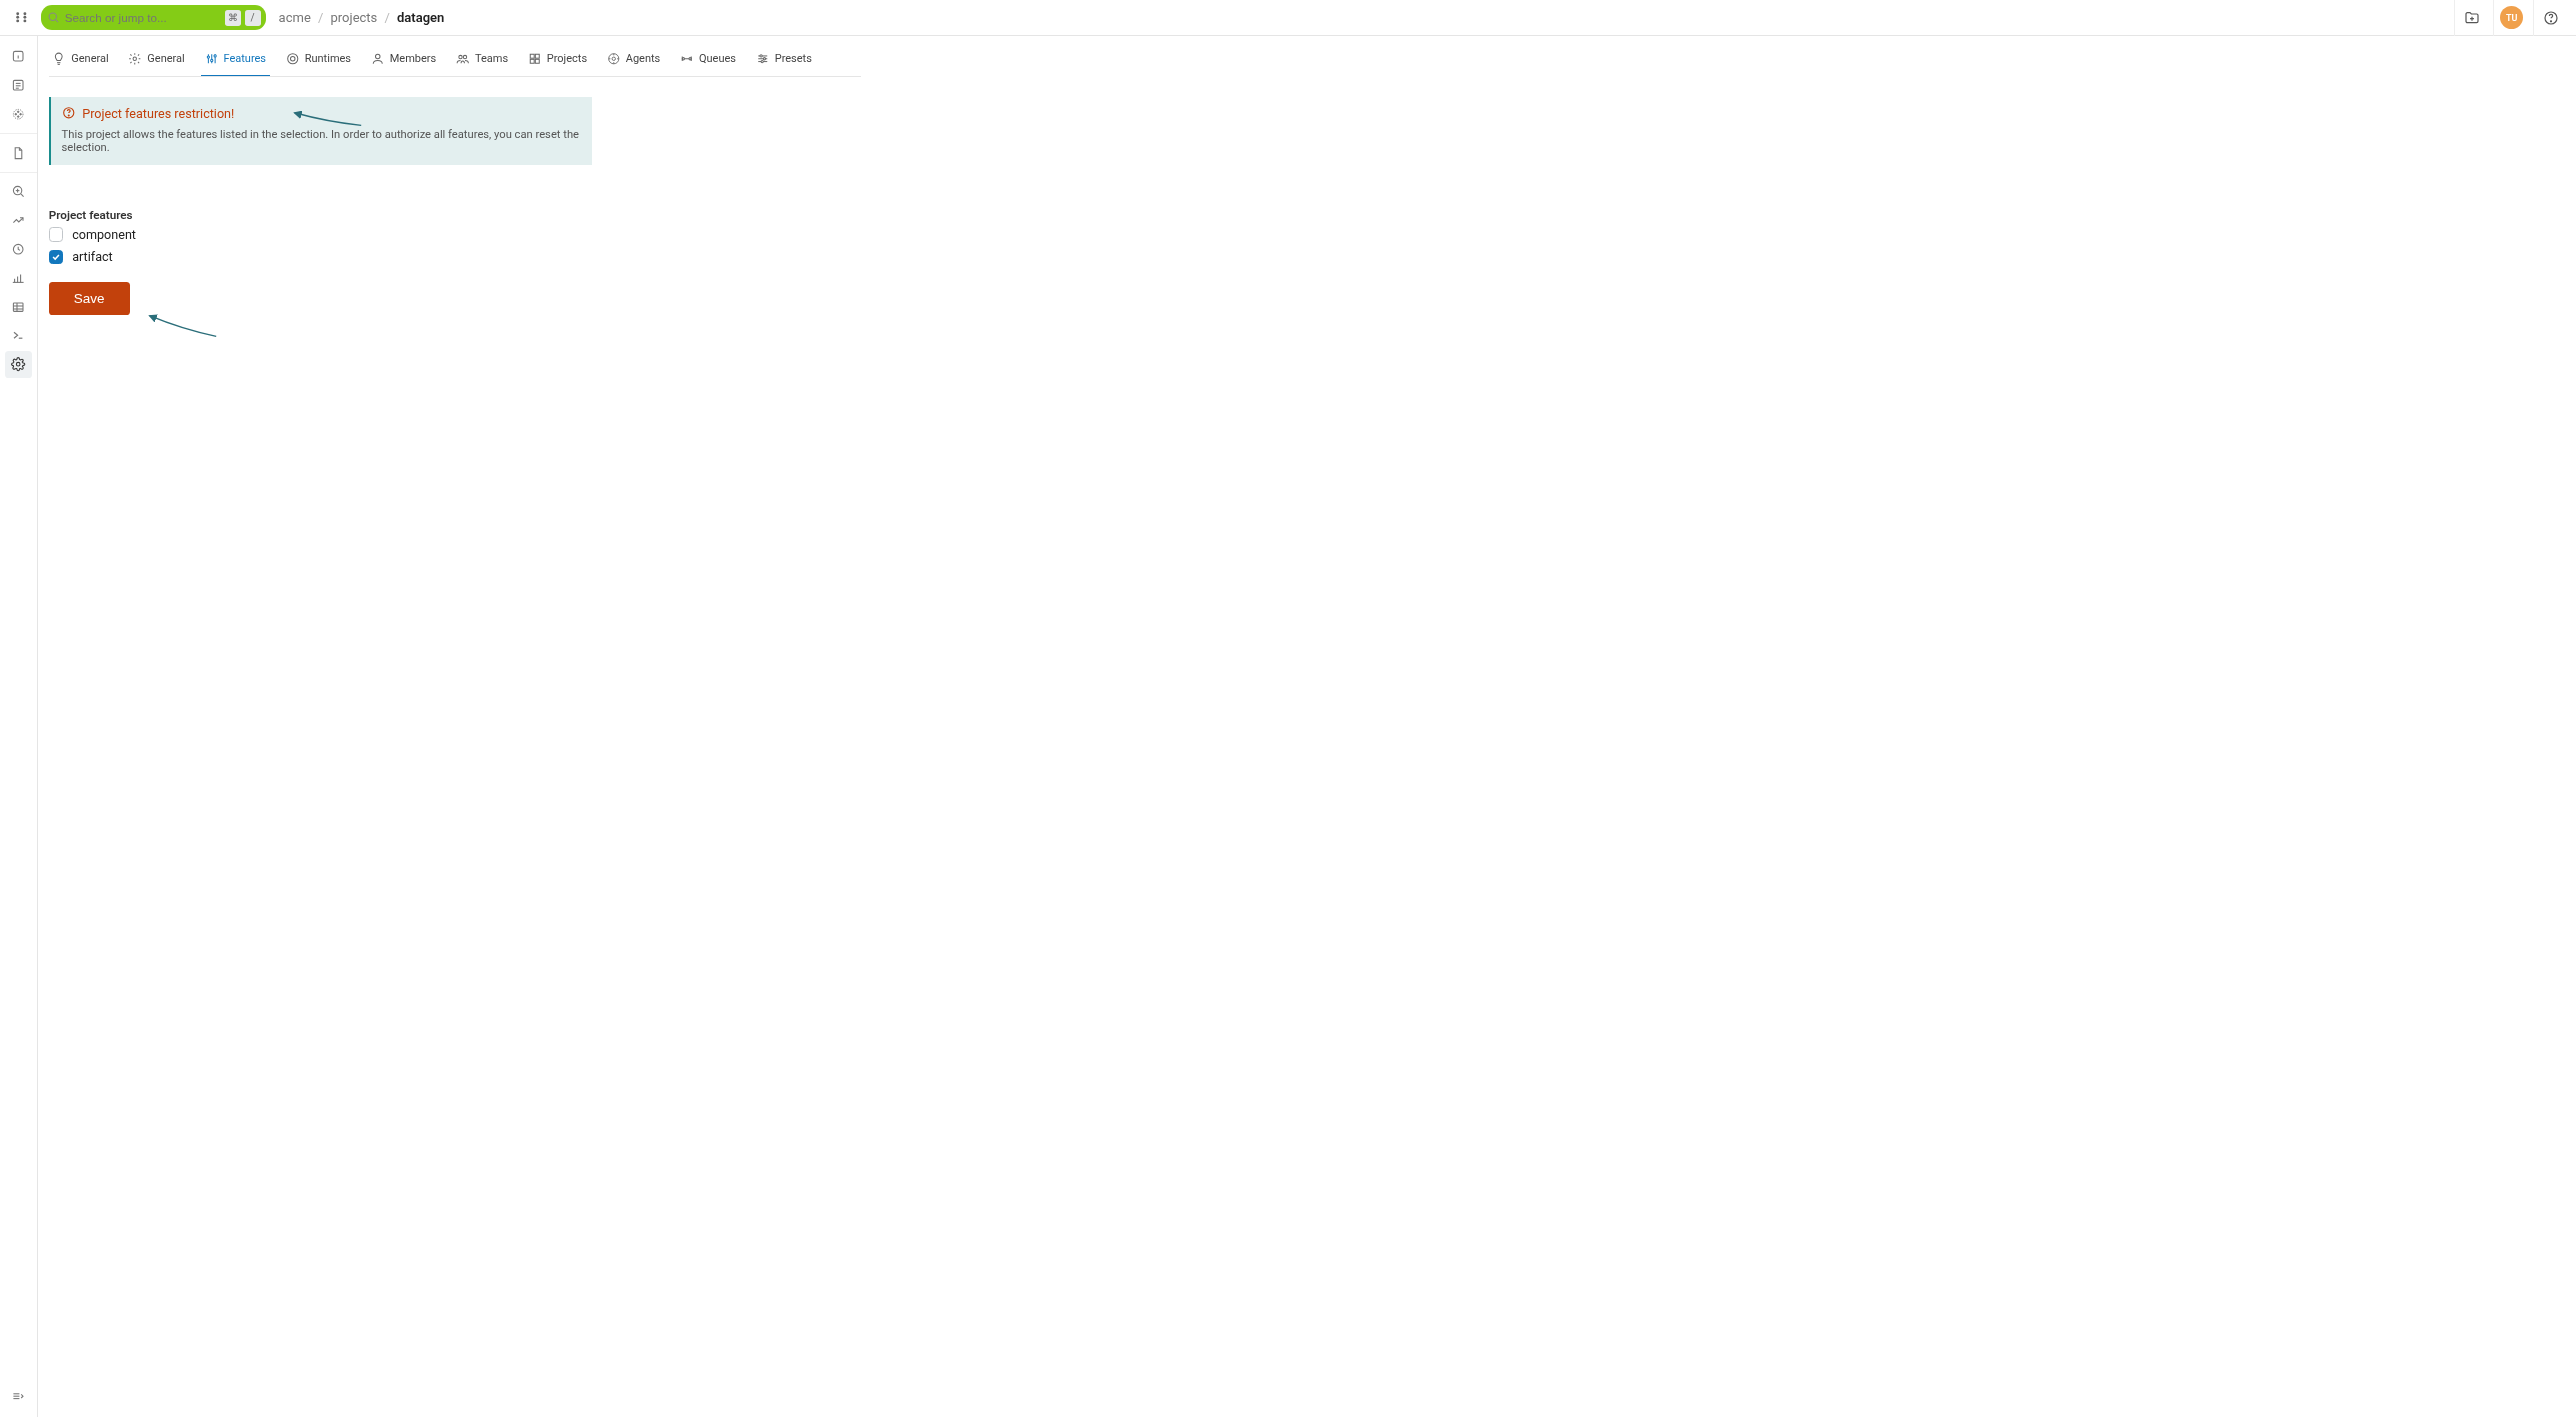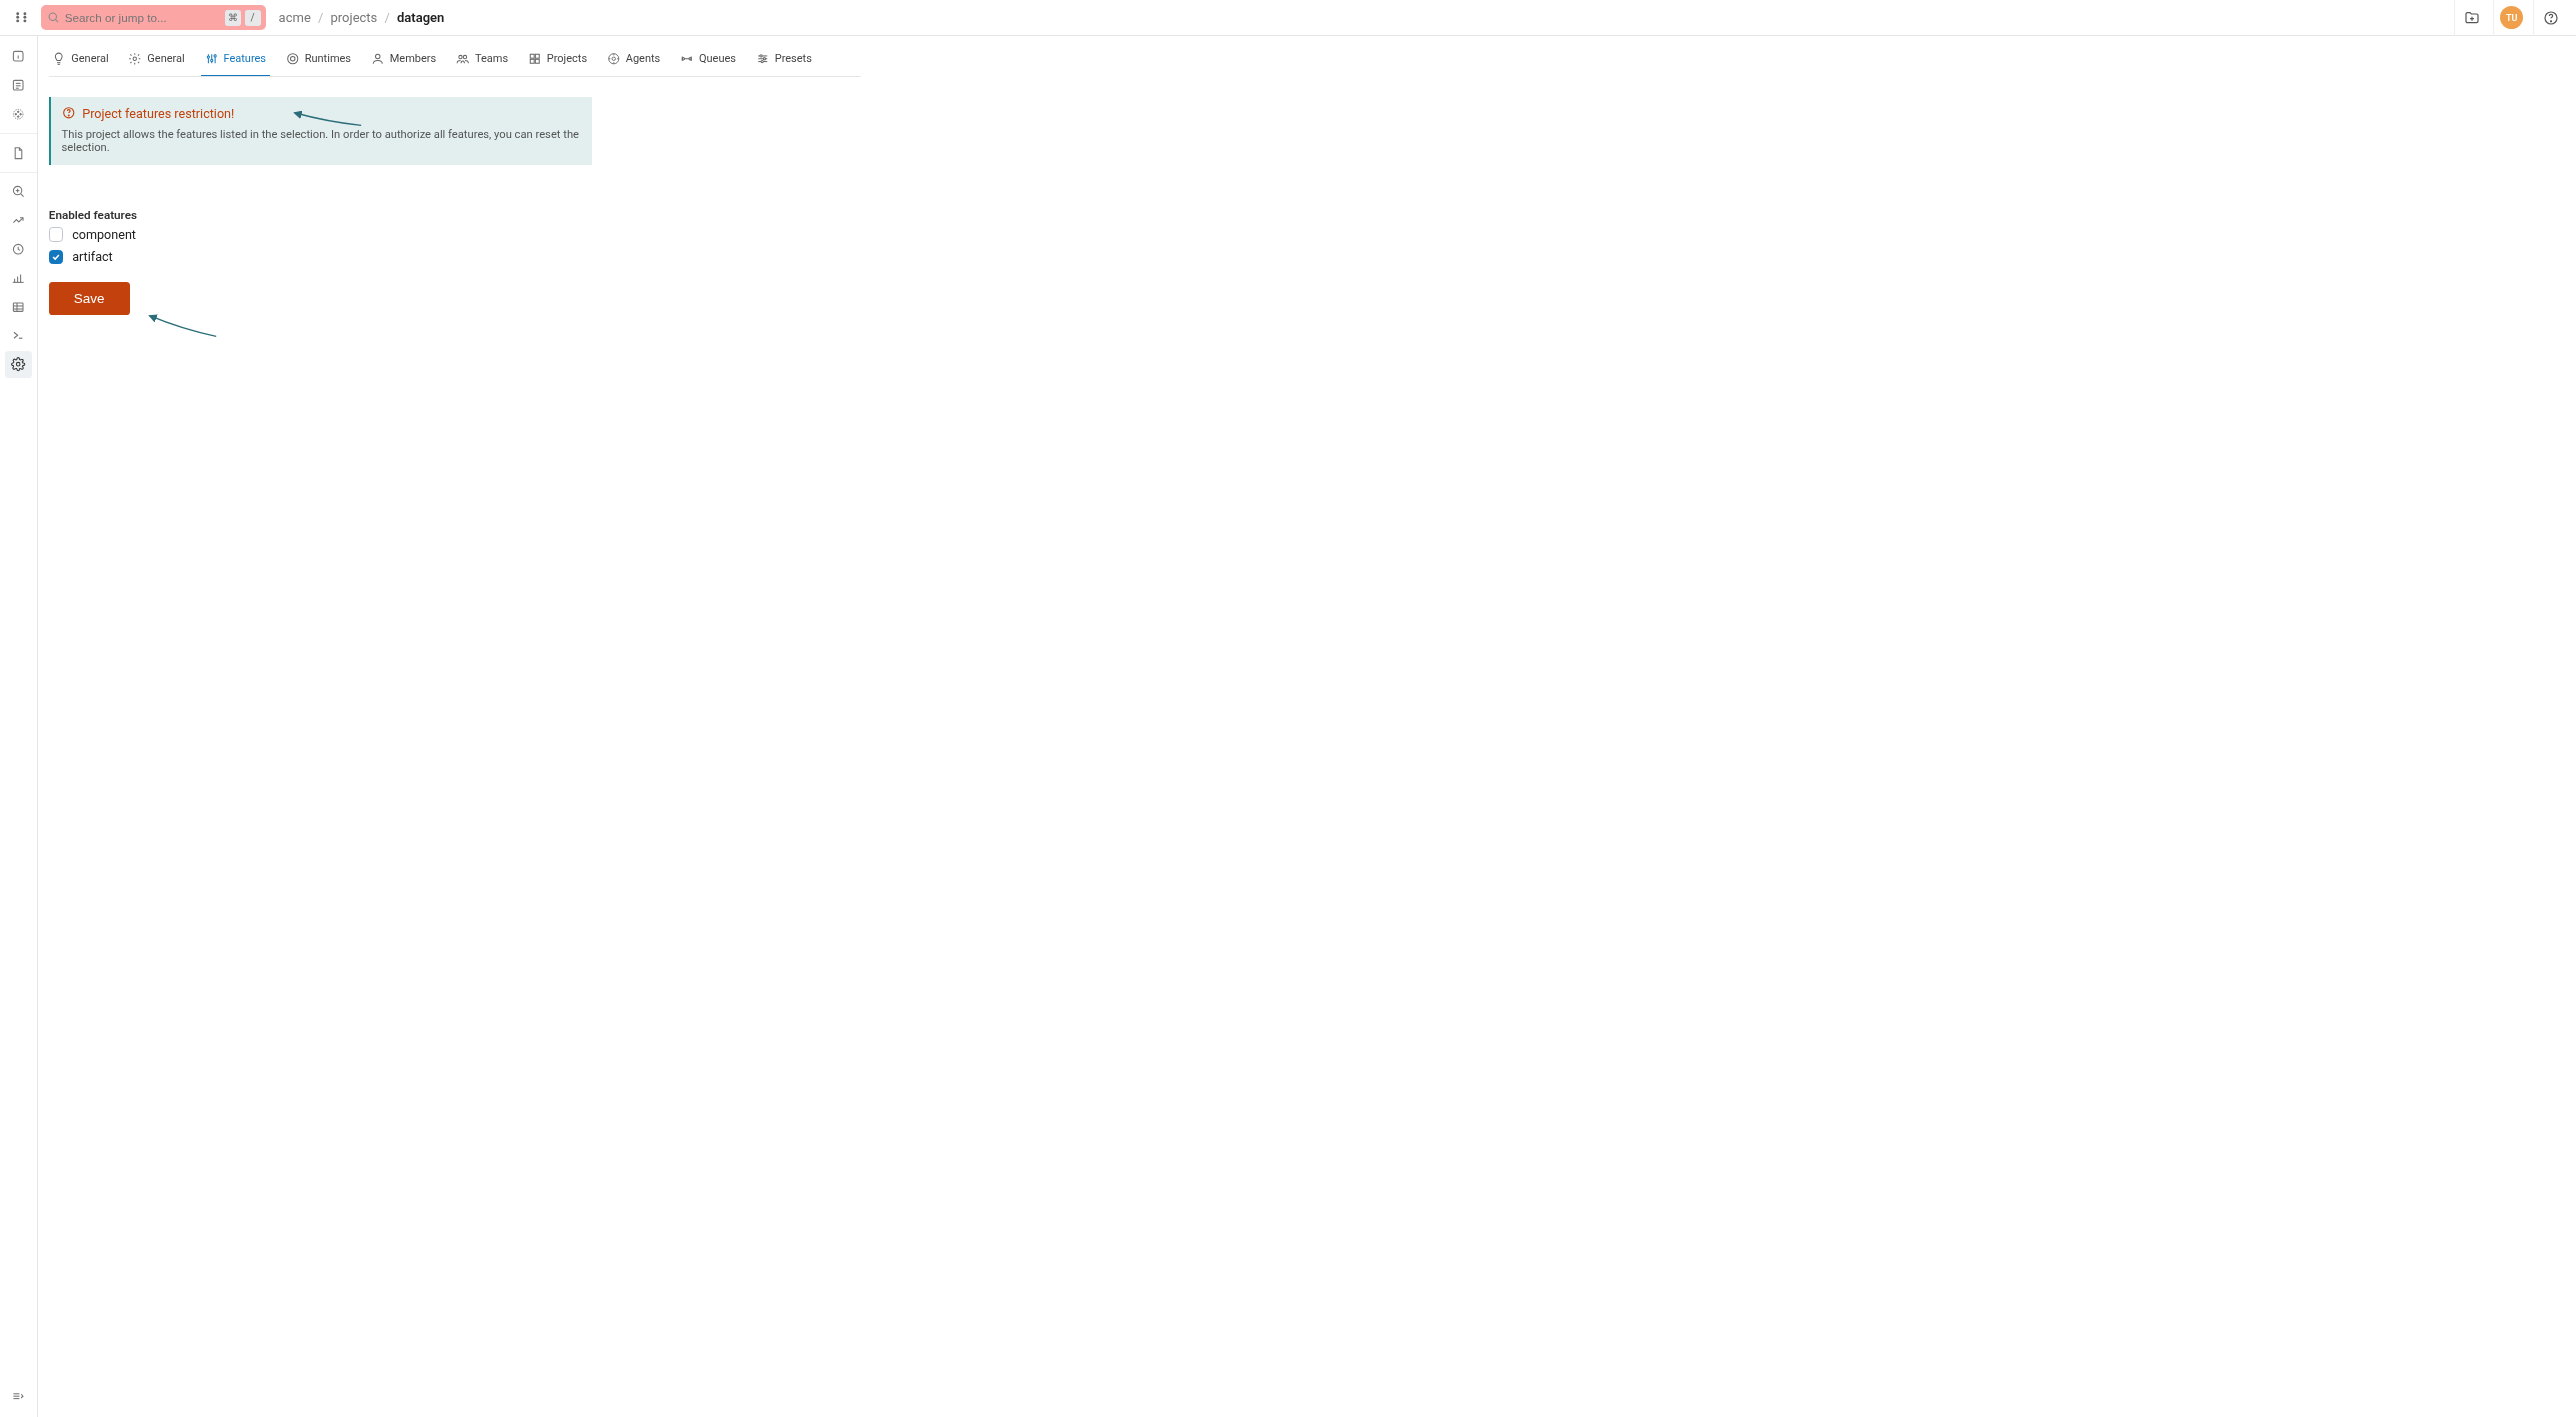--- a/index.html
+++ b/index.html
@@ -22,22 +22,22 @@
       display: flex;
       align-items: center;
       justify-content: center;
       color: #666;
       margin: 0 3.6px;
       cursor: pointer;
     }
     .search-box {
       display: flex;
       align-items: center;
-      background: #fca5a5;
-      border-radius: 5px;
+      background: #84cc16;
+      border-radius: 11px;
       height: 25px;
       min-width: 197px;
       padding: 0 5.4px;
       margin-left: 5.4px;
       gap: 5.4px;
     }
     .search-box .icon { color: #888; }
     .search-box input {
       background: transparent;
       border: none;
@@ -477,21 +477,21 @@
               <circle cx="12" cy="12" r="9"></circle>
               <path d="M9.5 9a2.5 2.5 0 0 1 5 0c0 1.5-2.5 2-2.5 3.5"></path>
               <circle cx="12" cy="17" r="0.8" fill="currentColor"></circle>
             </svg>
         </span>
         <span>Project features restriction!</span>
       </div>
       <div class="info-desc">This project allows the features listed in the selection. In order to authorize all features, you can reset the selection.</div>
     </div>
 
-    <div class="section-title">Enabled features</div>
+    <div class="section-title">Project features</div>
     <div class="checklist" id="feature-list">
         <div class="check-row">
           <div class="cbox"></div>
           <span class="check-label">component</span>
         </div>
         <div class="check-row">
           <div class="cbox checked">
             <svg width="10" height="10" viewBox="0 0 24 24" fill="none" stroke="currentColor" stroke-width="3.5">
               <polyline points="5 12 10 17 19 7"></polyline>
             </svg>

